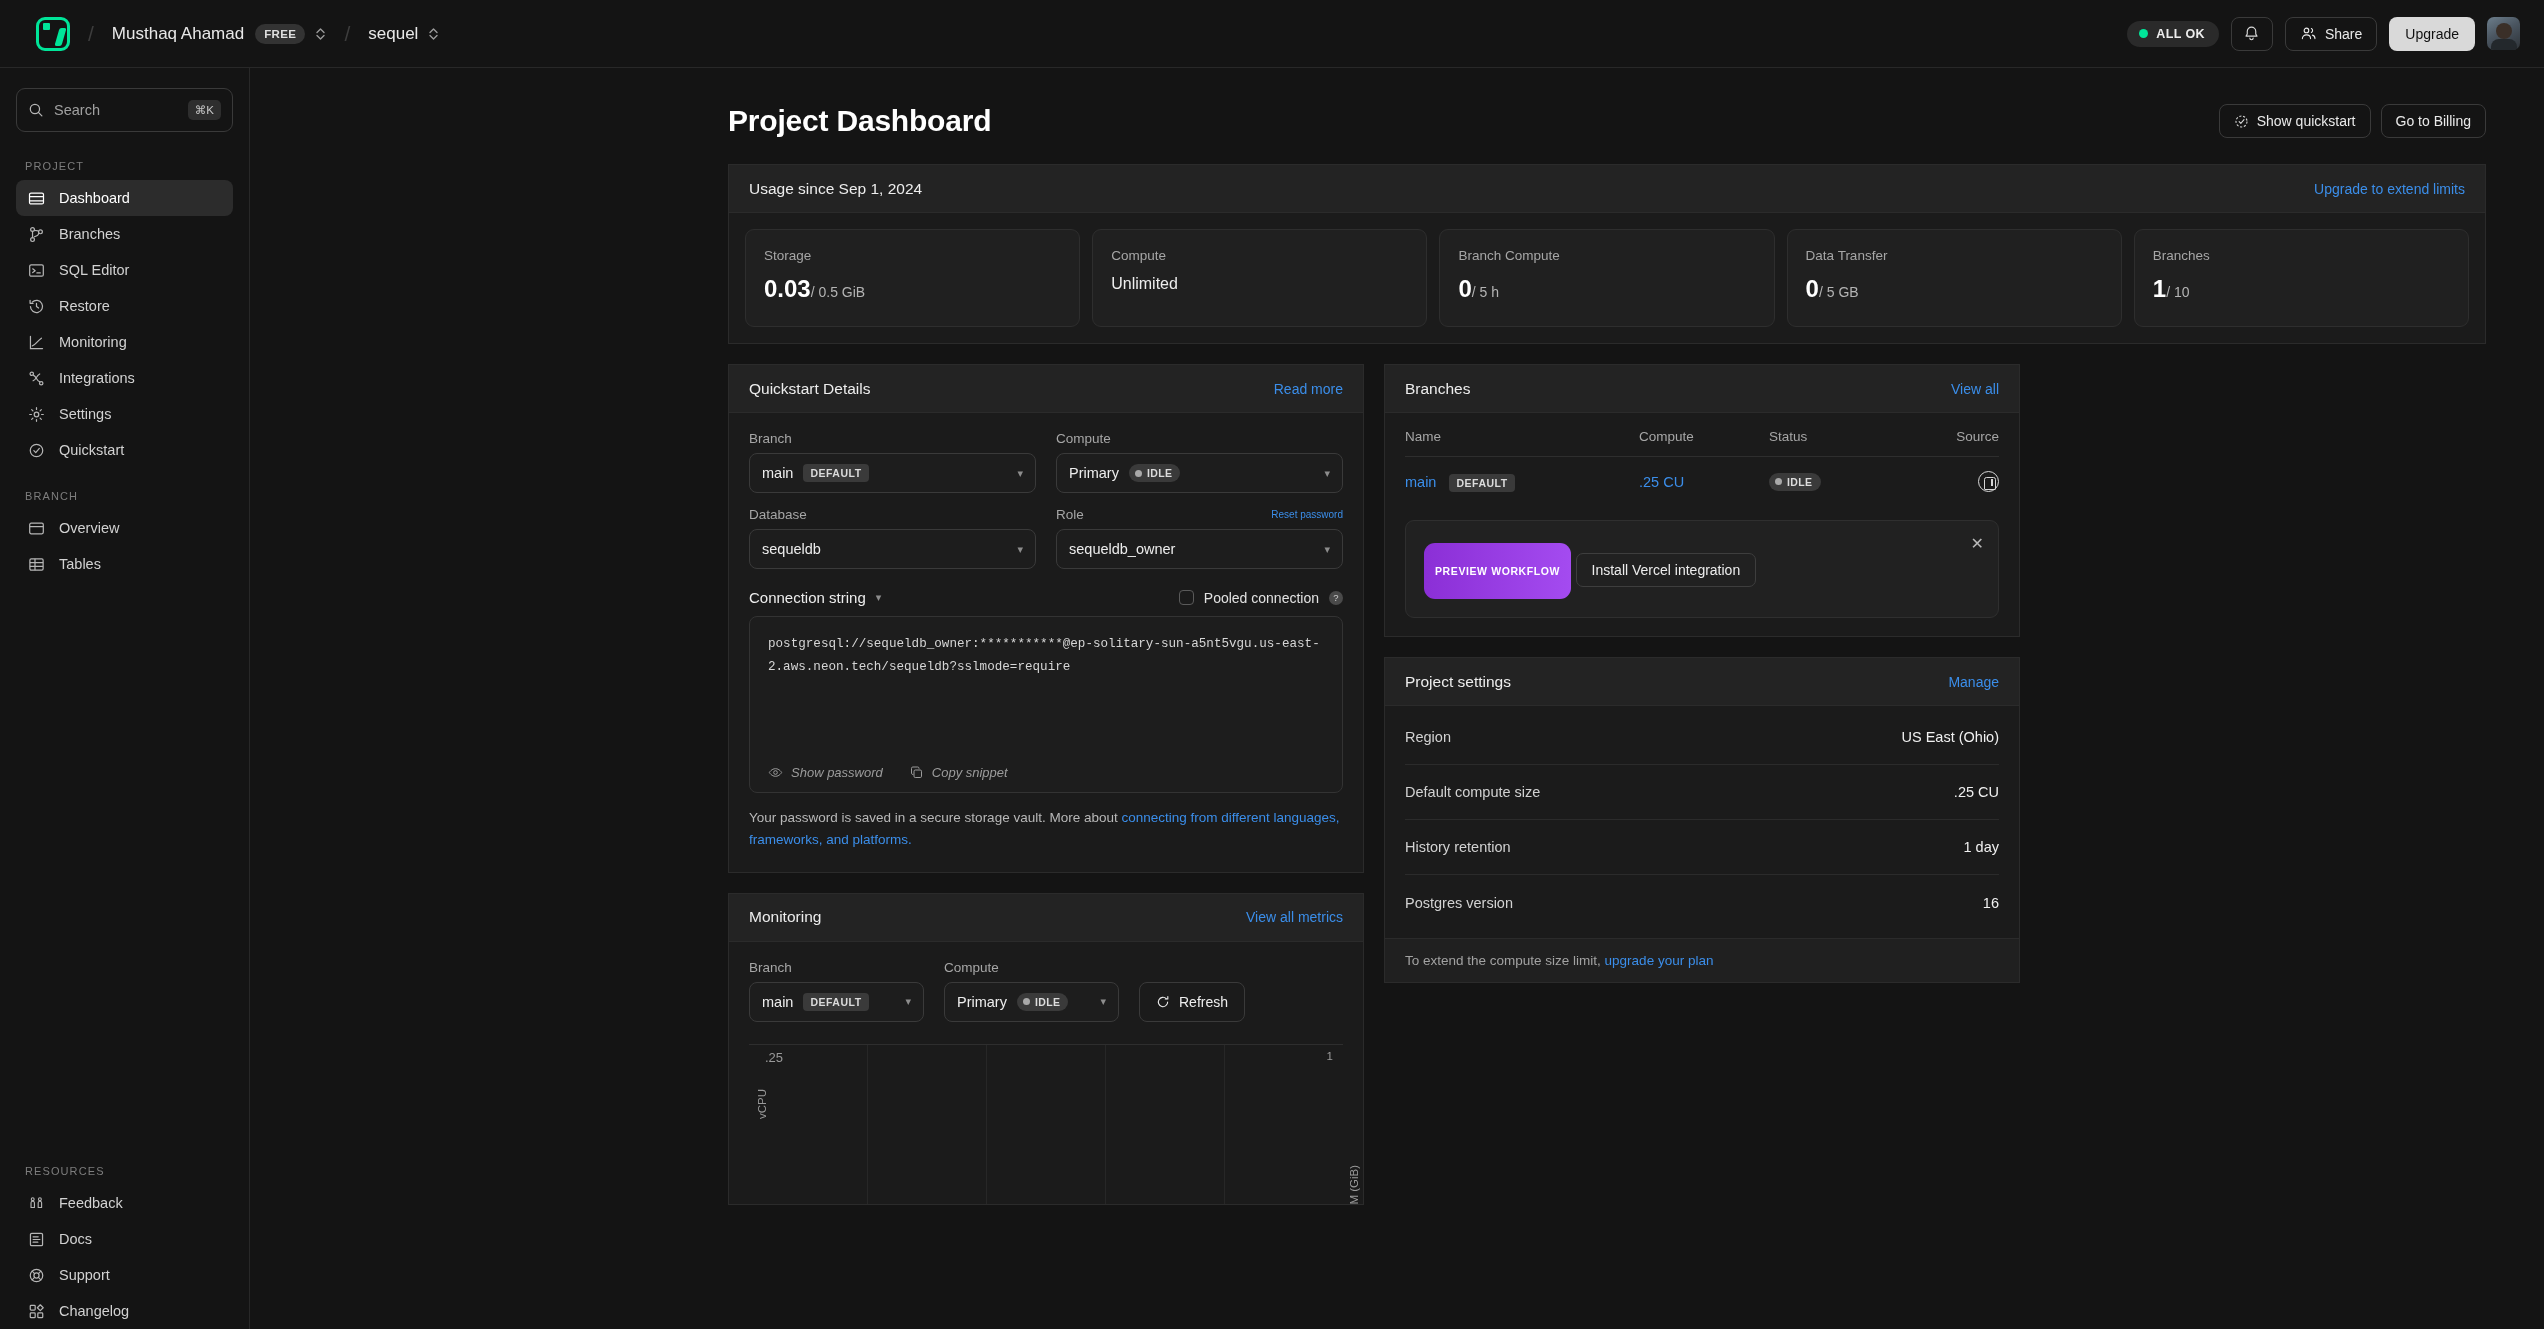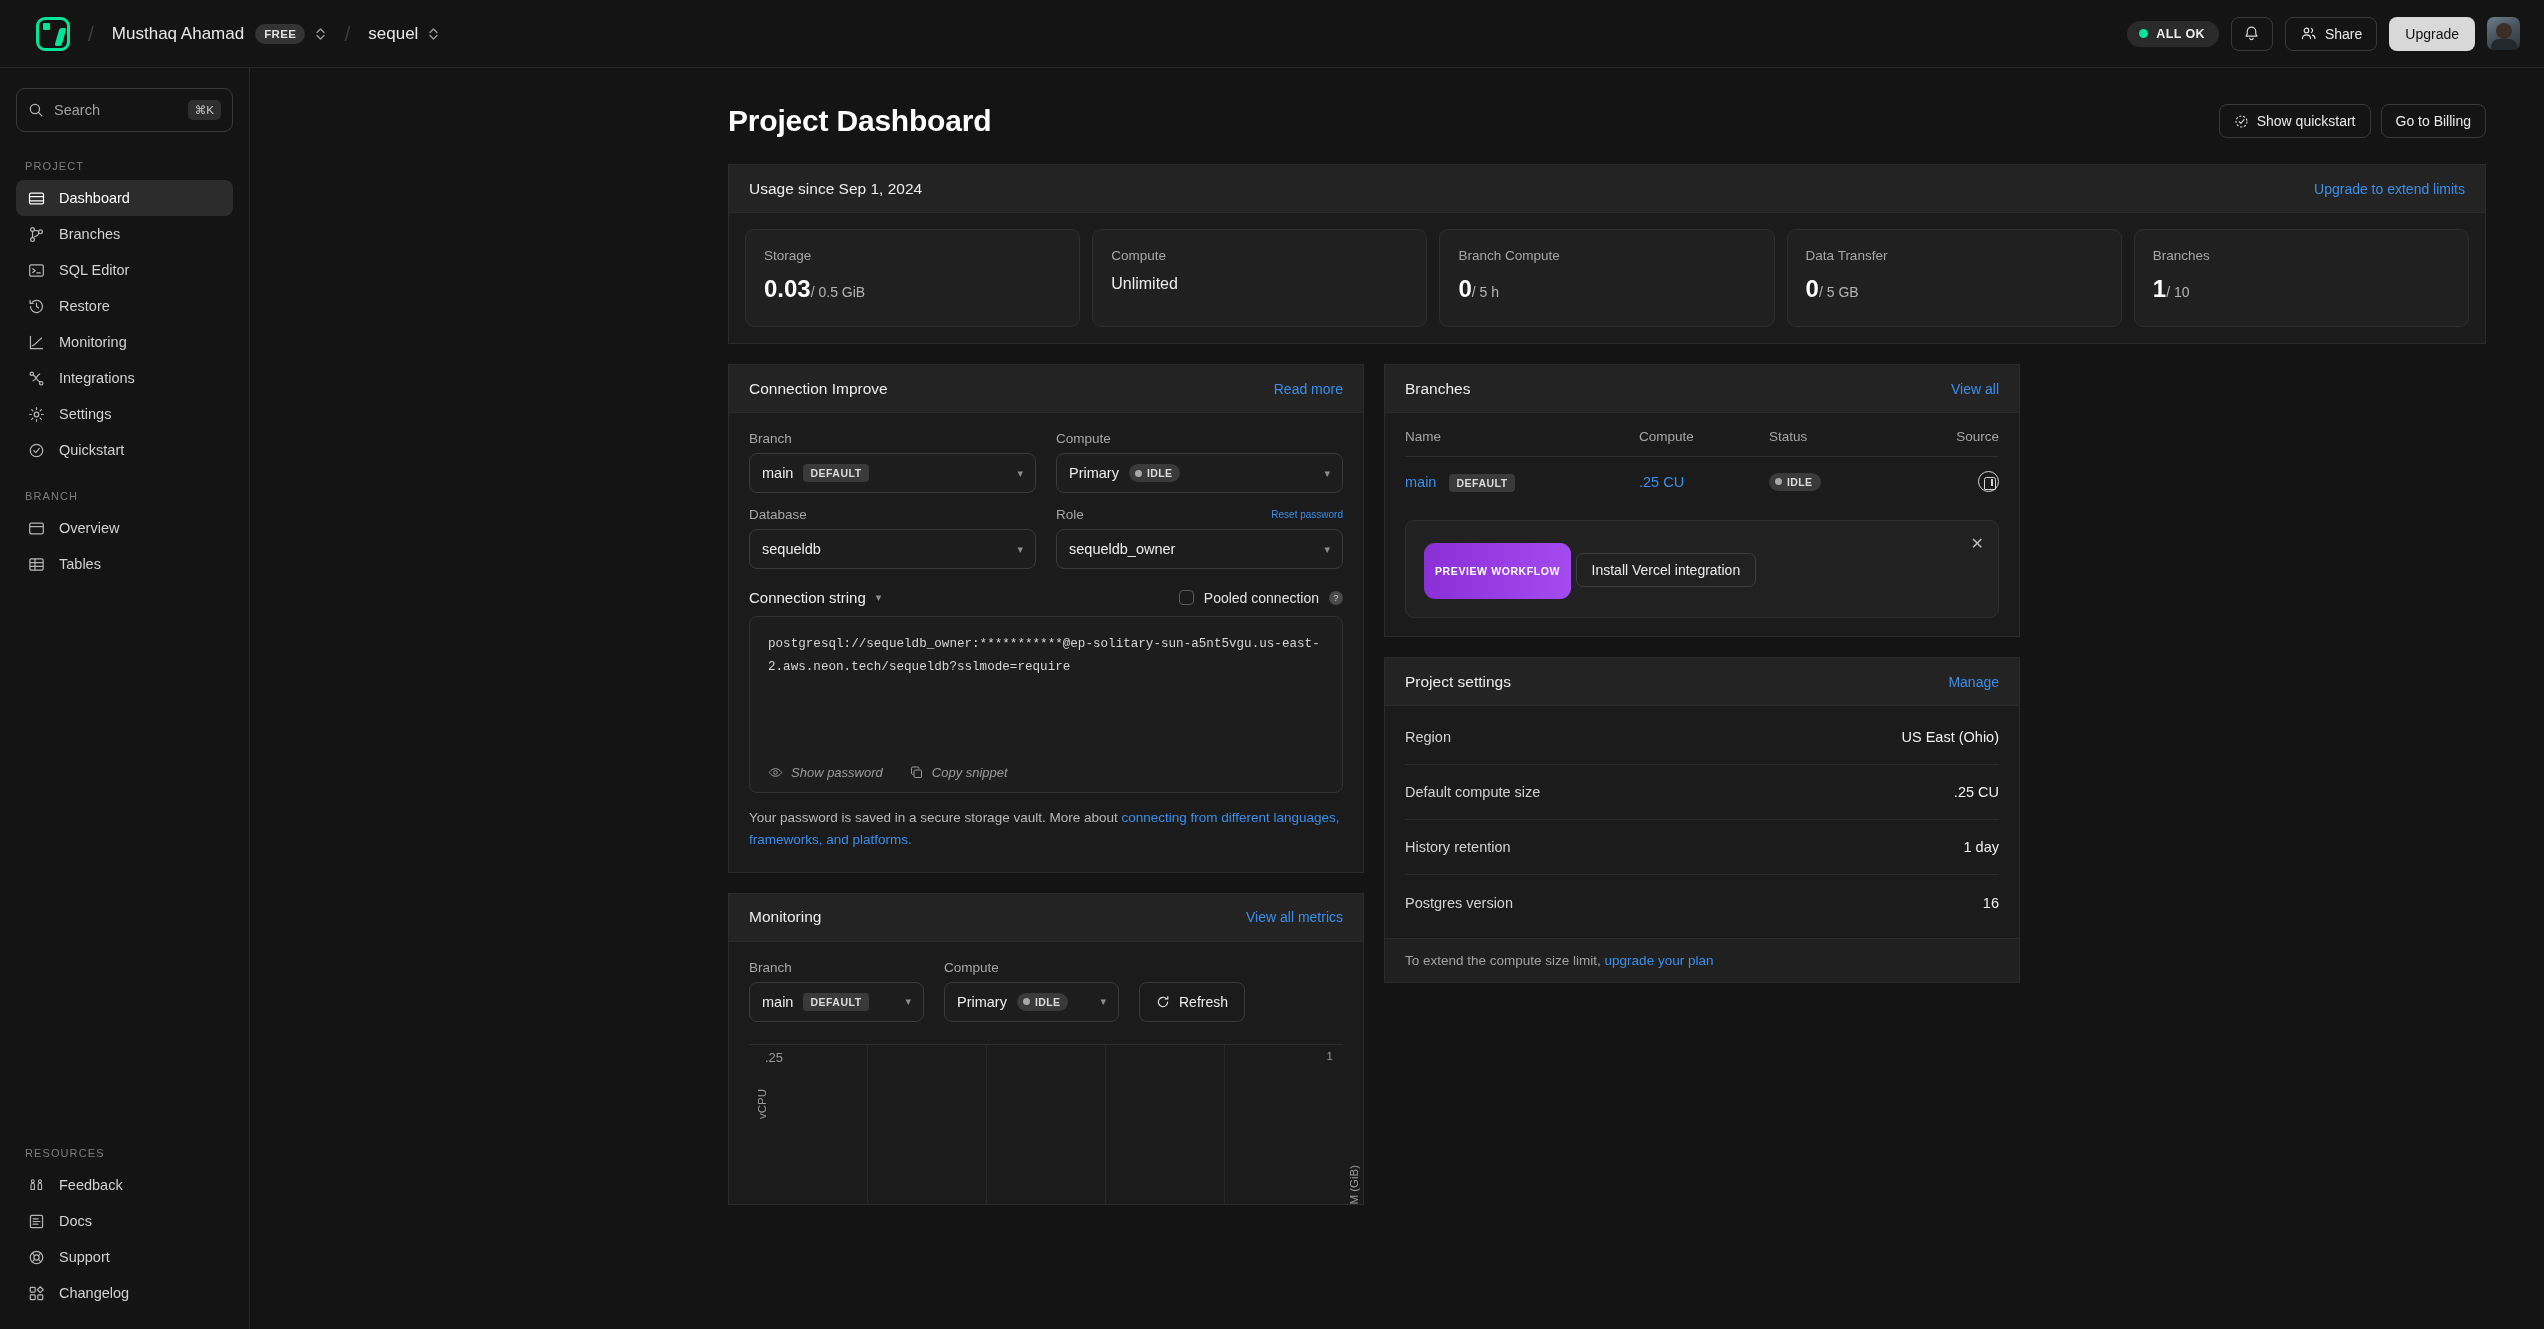--- a/index.html
+++ b/index.html
@@ -101,21 +101,21 @@
   }
   .nav-item {
     display:flex; align-items:center; gap:13px; height:36px;
     padding:0 11px; border-radius:8px; cursor:pointer;
     color:#d2d2d2; font-size:14.5px;
   }
   .nav-item.active { background:#2c2c2c; color:#fff; }
   .nav-item .ic { width:19px; height:19px; display:flex; align-items:center; justify-content:center; color:#b5b5b5; }
   .nav-item.active .ic { color:#fff; }
   .spacer { flex:1; }
-  .res-block { padding-bottom:18px; }
+  .res-block { }
 
   
   .main {
     position:absolute; top:68px; left:250px; width:2294px; height:1261px;
     overflow:hidden;
   }
   .page-head {
     display:flex; align-items:center; padding:36px 58px 0 478px;
   }
   .page-title { font-size:30px; font-weight:700; color:#fff; letter-spacing:-.2px; }
@@ -564,21 +564,21 @@
 
         </div>
       </div>
 
       <div class="cols">
 
         <div class="col-l">
 
           <div class="panel">
             <div class="panel-head">
-              <span class="panel-title">Connection Improve</span>
+              <span class="panel-title">Quickstart Details</span>
               <a class="link">Read more</a>
             </div>
             <div class="cd-body">
 
               <div class="field-row">
                 <div class="field">
                   <div class="field-label-row">
                       <span class="field-label">Branch</span>
                     </div>
                   <div class="select">

